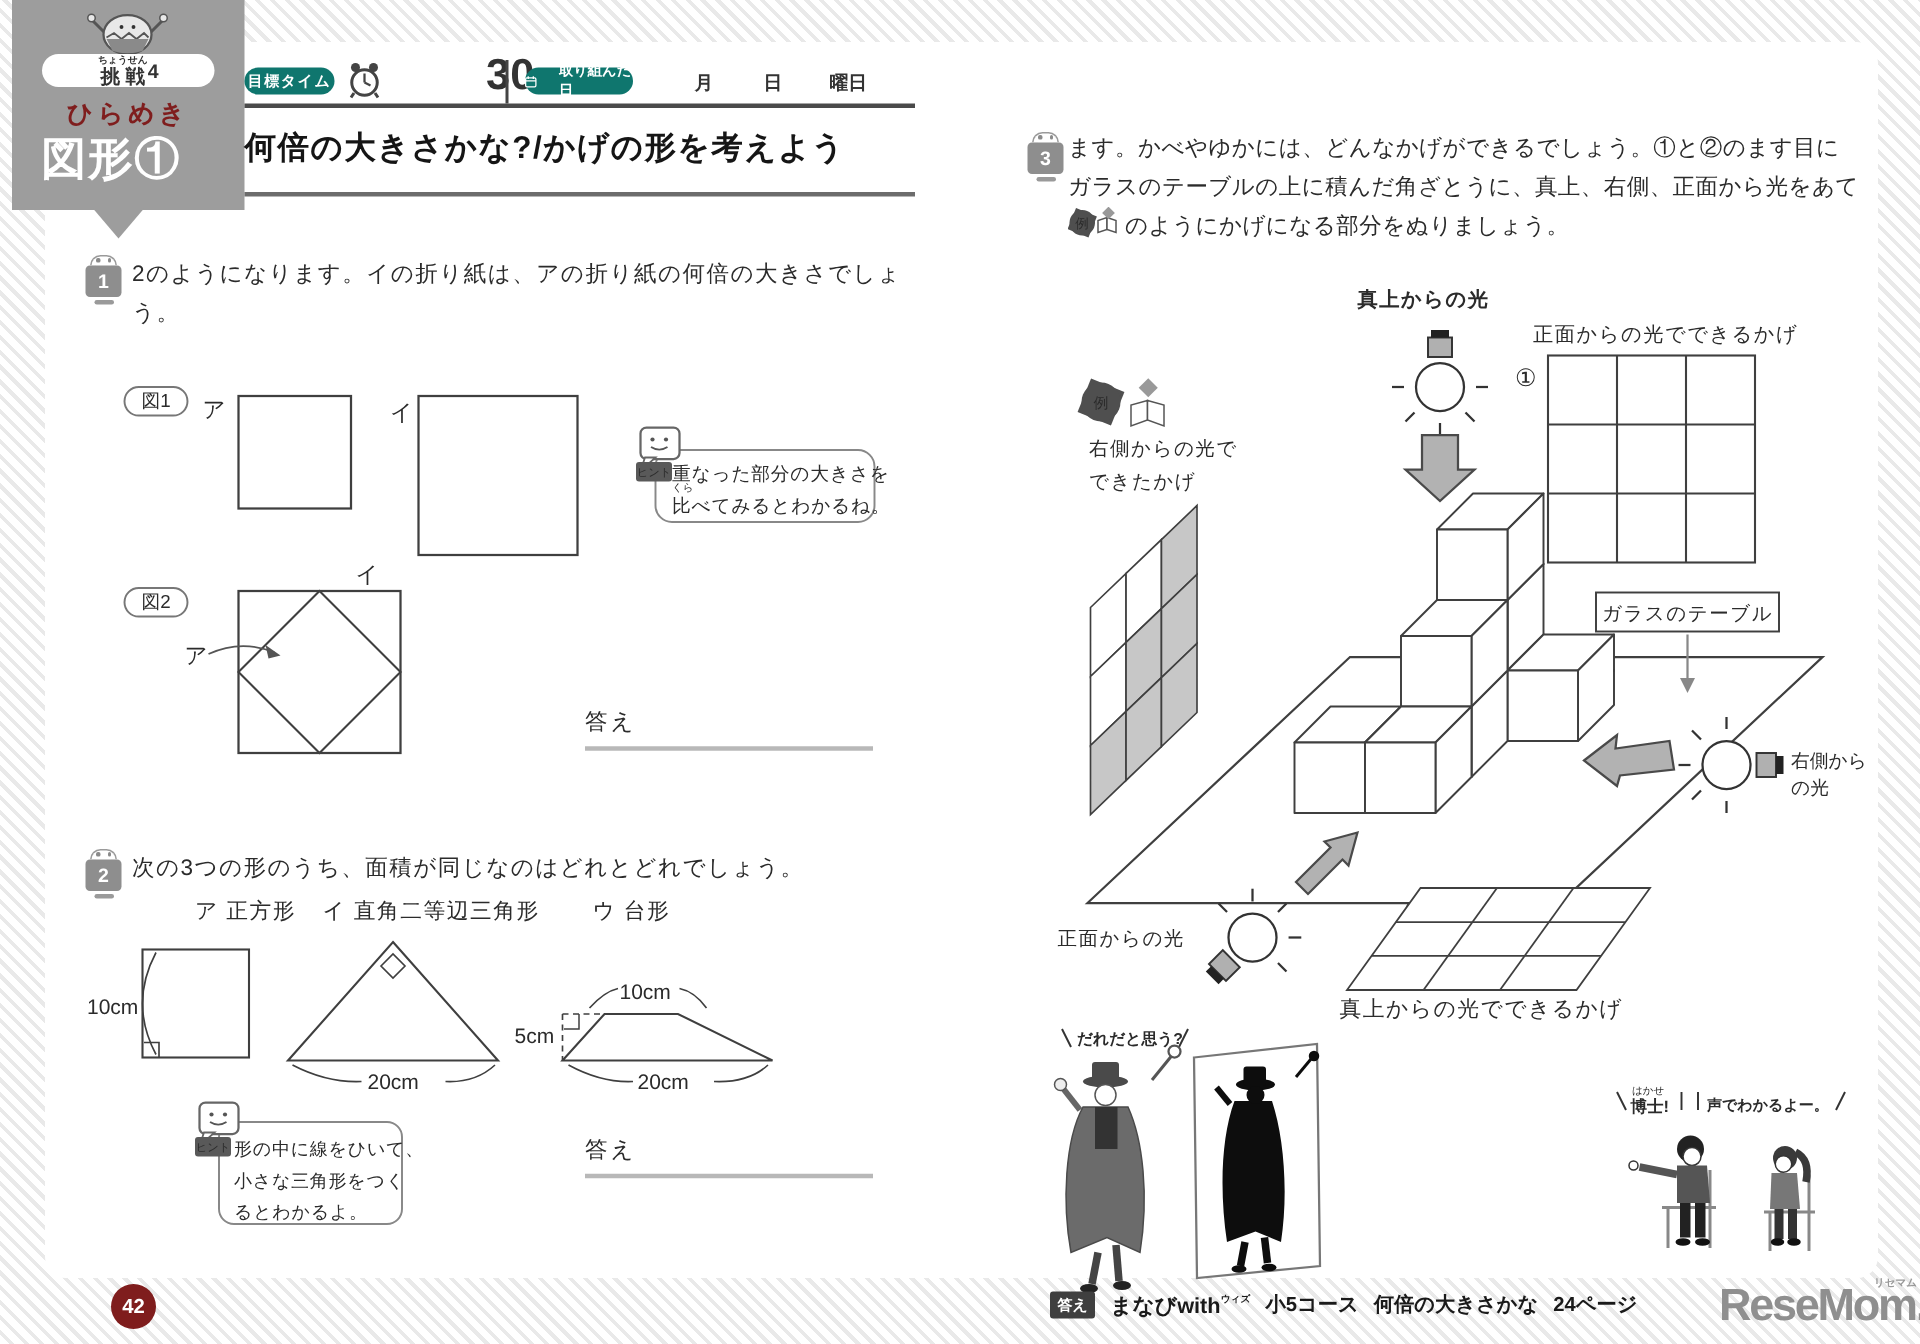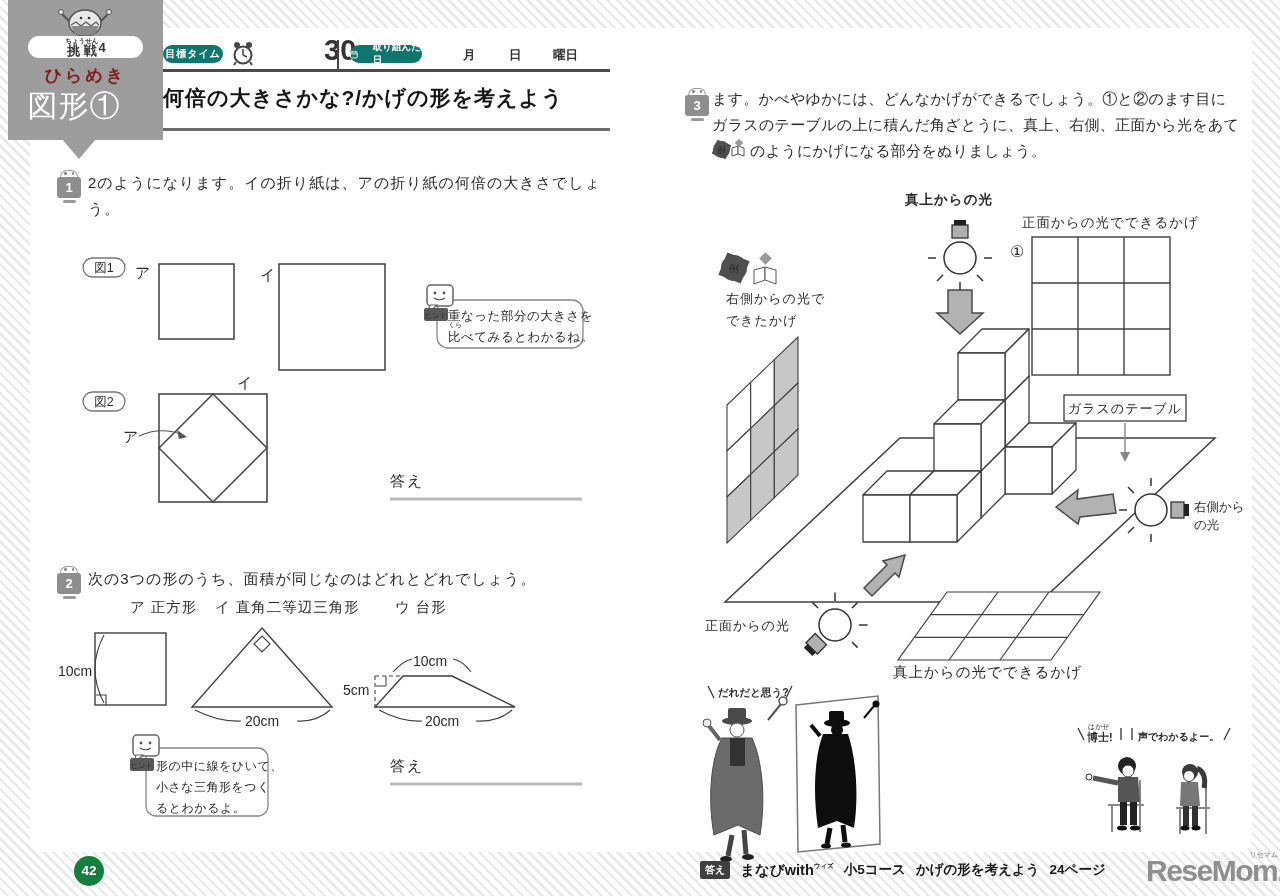--- a/index.html
+++ b/index.html
@@ -10,21 +10,21 @@
   }
   .abs{position:absolute;}
   .page{position:absolute;left:30px;top:28px;width:1222px;height:824px;background:#fff;border-radius:14px;}
   svg text{font-family:"Liberation Sans",sans-serif;fill:#2b2b2b;}
   
   .chapter-badge{position:absolute;left:8px;top:0;width:155px;height:140px;background:#9d9d9d;}
   .cb-pill{position:absolute;left:20px;top:36px;width:115px;height:22px;background:#fff;border-radius:12px;
            display:flex;align-items:center;justify-content:center;font-weight:bold;font-size:13px;color:#333;line-height:1;}
   .cb-pill rt{font-size:6.5px;font-weight:bold;}
   .cb-sub{position:absolute;left:0;top:64px;width:155px;text-align:center;color:#7f1d1d;font-weight:bold;font-size:17px;letter-spacing:3px;}
-  .cb-title{position:absolute;left:0;top:86px;width:132px;text-align:center;color:#fff;font-weight:normal;font-size:30px;letter-spacing:1px;}
+  .cb-title{position:absolute;left:0;top:86px;width:132px;text-align:center;color:#fff;font-weight:bold;font-size:30px;letter-spacing:1px;}
   .cb-tri{position:absolute;left:62px;top:139px;width:0;height:0;border-left:17px solid transparent;border-right:17px solid transparent;border-top:20px solid #9d9d9d;}
   
   .pill-dark{background:#0f766e;color:#fff;border-radius:10px;display:flex;align-items:center;justify-content:center;font-weight:bold;}
   .goal-pill{position:absolute;left:163px;top:45px;width:60px;height:18px;font-size:10px;letter-spacing:1px;}
   .date-pill{position:absolute;left:350px;top:45px;width:72px;height:18px;font-size:9.5px;gap:15px;}
   .time-num{position:absolute;left:280px;top:34px;font-size:29px;font-weight:bold;color:#333;margin-left:44px;}
   .time-unit{font-size:13px;font-weight:bold;}
   .hdr-div{position:absolute;left:337px;top:40px;width:2px;height:29px;background:#444;}
   .hdr-day{position:absolute;top:47px;font-size:12.5px;font-weight:bold;color:#333;}
   .rule1{position:absolute;left:163px;top:69px;width:447px;height:3px;background:#4a4a4a;}
@@ -32,21 +32,21 @@
   .sheet-title{position:absolute;left:163px;top:84px;font-size:21px;font-weight:bold;color:#151515;letter-spacing:1px;}
   
   .ptext{position:absolute;font-size:15px;line-height:26px;letter-spacing:1px;color:#2b2b2b;}
   .numbadge{position:absolute;width:26px;text-align:center;}
   .nb-head{width:18px;height:7px;border:1.5px solid #9a9a9a;border-bottom:none;border-radius:8px 8px 0 0;margin:0 auto;display:flex;justify-content:space-between;padding:1px 3px 0;box-sizing:border-box;}
   .nb-head i{width:2.5px;height:2.5px;background:#8a8a8a;border-radius:50%;}
   .nb-body{width:24px;height:21px;margin:0 auto;background:#8e8e8e;border-radius:3px;color:#fff;font-weight:bold;font-size:13px;line-height:21px;}
   .nb-foot{width:13px;height:3px;background:#9a9a9a;border-radius:2px;margin:2px auto 0;}
   .ex-icon{display:inline-block;vertical-align:-5px;margin-right:2px;}
   
-  .pageno{position:absolute;left:74px;top:856px;width:30px;height:30px;border-radius:50%;background:#15803d;color:#fff;
+  .pageno{position:absolute;left:74px;top:856px;width:30px;height:30px;border-radius:50%;background:#7f1d1d;color:#fff;
           font-size:13.5px;font-weight:bold;text-align:center;line-height:30px;}
   .footer-row{position:absolute;left:700px;top:860px;height:20px;display:flex;align-items:center;gap:10px;}
   .f-badge{background:#3f3f3f;color:#fff;font-size:10px;font-weight:bold;padding:2px 5px;border-radius:2px;}
   .f-brand{font-size:14.5px;font-weight:bold;color:#1a1a1a;}
   .f-sup{font-size:6.5px;vertical-align:7px;}
   .f-item{font-size:13.5px;font-weight:bold;color:#1a1a1a;}
   .logo{position:absolute;left:1146px;top:854px;font-size:30px;font-weight:bold;color:#8f8f8f;letter-spacing:-1.5px;}
   .logo-rt{position:absolute;right:6px;top:-4px;font-size:7px;letter-spacing:0;color:#999;}
 </style>
 </head>
@@ -442,19 +442,19 @@
     <ellipse cx="505" cy="648" rx="4.5" ry="2.5" fill="#111"></ellipse>
       <ellipse cx="516" cy="648" rx="4.5" ry="2.5" fill="#111"></ellipse>
   </g>
 </svg>
 
 <div class="pageno">42</div>
 <div class="footer-row">
   <span class="f-badge">答え</span>
   <span class="f-brand"><span>まなびwith</span><span class="f-sup">ウィズ</span></span>
   <span class="f-item">小5コース</span>
-  <span class="f-item">かげの形を考えよう</span>
+  <span class="f-item">何倍の大きさかな</span>
   <span class="f-item">24ページ</span>
 </div>
 <div class="logo">
   <span class="logo-rt">リセマム</span>
   <span>ReseMom.</span>
 </div>
 
 </body></html>

